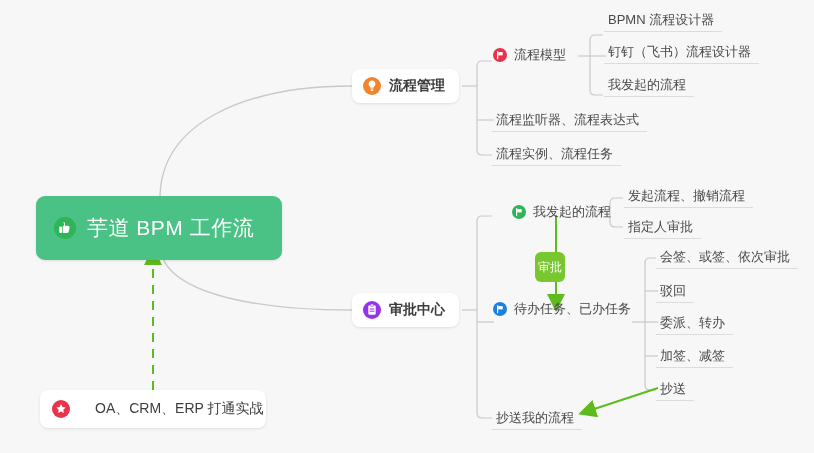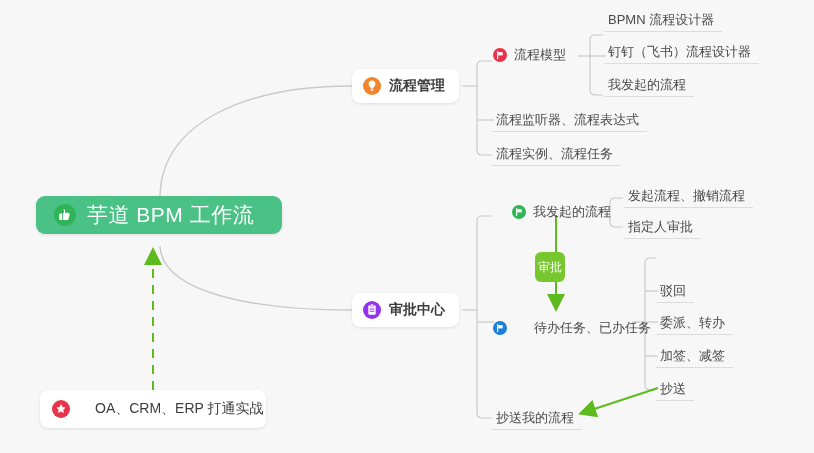--- a/index.html
+++ b/index.html
@@ -10,21 +10,21 @@
     overflow:hidden;
     position:relative;
   }
   #canvas{position:absolute;inset:0;width:814px;height:453px;}
   #edges{position:absolute;left:0;top:0;width:814px;height:453px;pointer-events:none;}
 
   
   .root-node{
     position:absolute;
     left:36px;top:196px;
-    width:246px;height:38px;
+    width:246px;height:64px;
     background:#4ac285;
     border-radius:9px;
     display:flex;align-items:center;
     box-sizing:border-box;
     padding-left:17px;
     box-shadow:0 1px 3px rgba(0,0,0,.10);
   }
   .root-label{
     color:#ffffff;
     font-size:21px;
@@ -218,31 +218,32 @@
         <path d="M4.6 3.6v7" stroke="#ffffff" stroke-width="1.2" stroke-linecap="round"></path>
         <path d="M5.2 4.1h4.5v3.3H5.2z" fill="#ffffff"></path>
       </svg>
     </span>
     <span class="flag-label">我发起的流程</span>
   </div>
 
   <div class="leaf-node" style="left:624px;top:188px;">发起流程、撤销流程</div>
   <div class="leaf-node" style="left:624px;top:219px;">指定人审批</div>
 
-  <div class="flag-node" style="left:493px;top:318px;gap:20px;">
+  <div class="flag-node" style="left:493px;top:299px;">
     <span class="icn icn-sm">
       <svg width="14" height="14" viewBox="0 0 14 14">
         <circle cx="7" cy="7" r="7" fill="#1b7fe0"></circle>
         <path d="M4.6 3.6v7" stroke="#ffffff" stroke-width="1.2" stroke-linecap="round"></path>
         <path d="M5.2 4.1h4.5v3.3H5.2z" fill="#ffffff"></path>
       </svg>
     </span>
     <span class="flag-label">待办任务、已办任务</span>
   </div>
 
+  <div class="leaf-node" style="left:656px;top:249px;">会签、或签、依次审批</div>
   <div class="leaf-node" style="left:656px;top:283px;">驳回</div>
   <div class="leaf-node" style="left:656px;top:315px;">委派、转办</div>
   <div class="leaf-node" style="left:656px;top:348px;">加签、减签</div>
   <div class="leaf-node" style="left:656px;top:381px;">抄送</div>
 
   <div class="leaf-node" style="left:492px;top:410px;">抄送我的流程</div>
 
   <div class="badge">
     <span class="badge-label">审批</span>
   </div>

